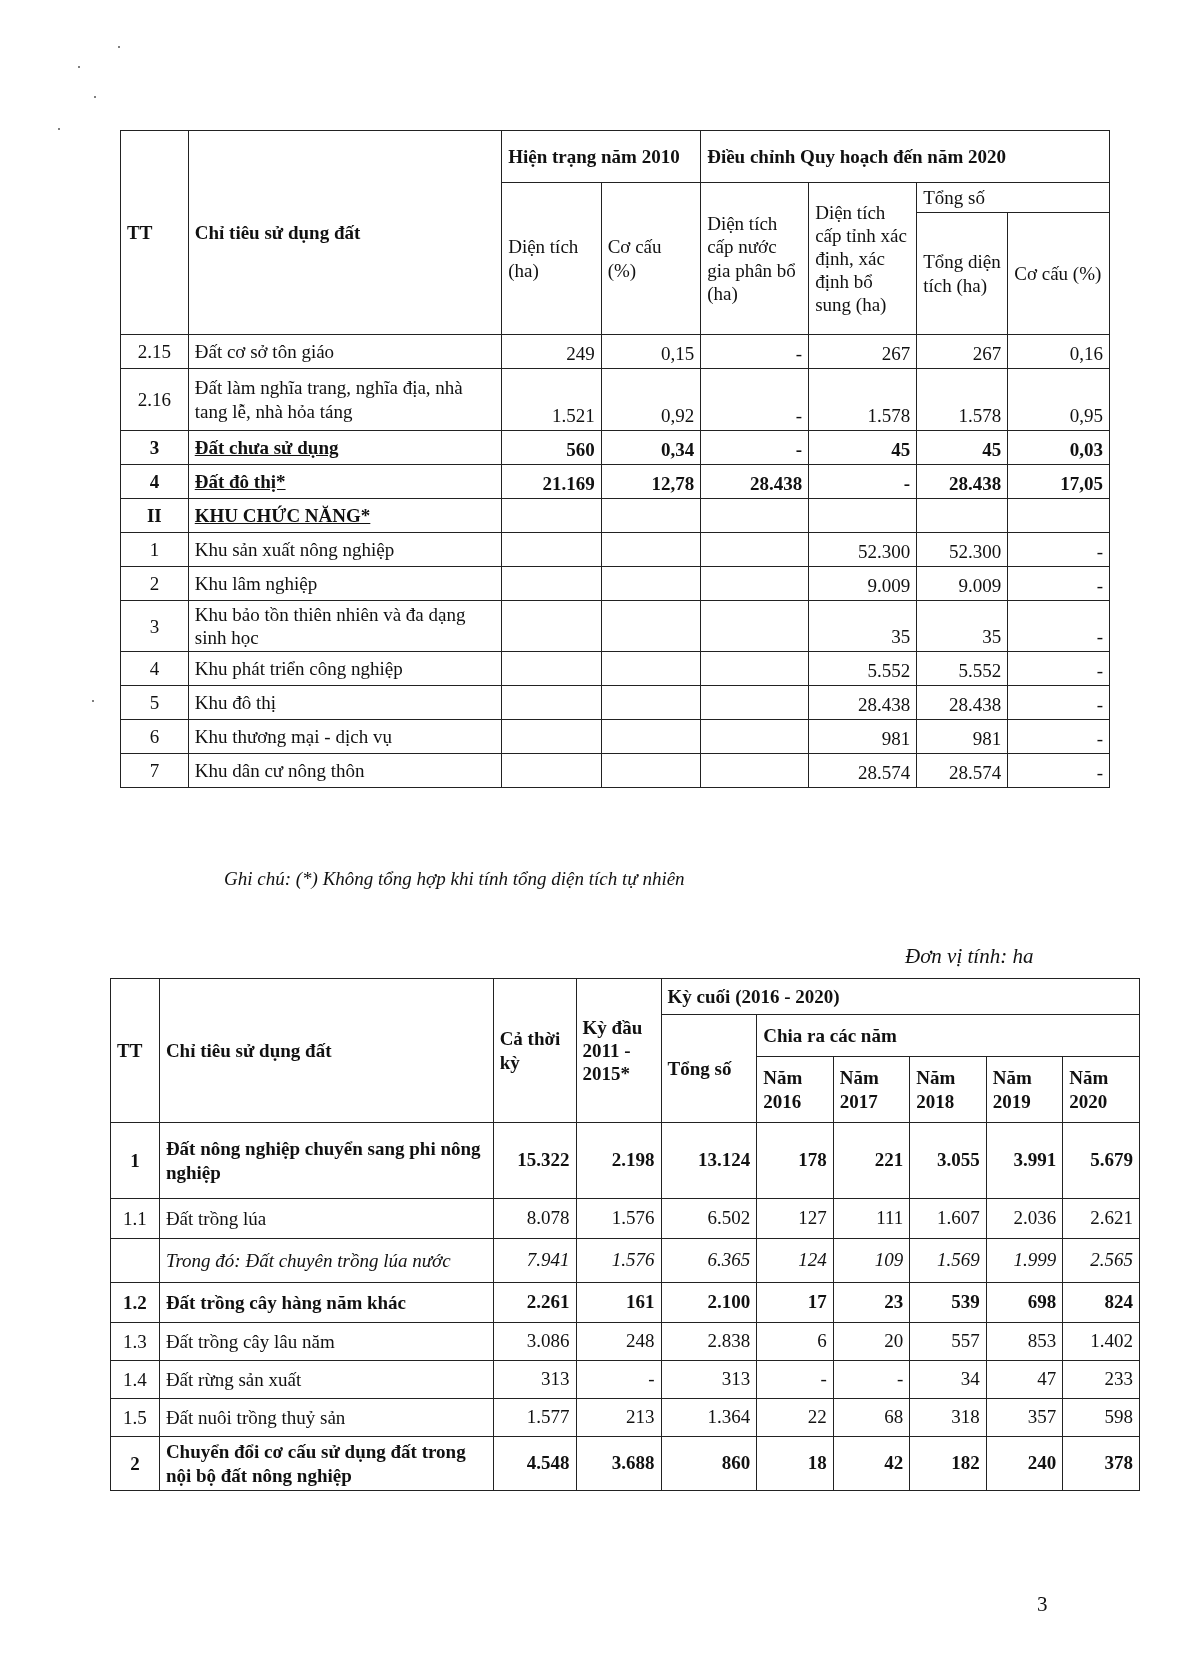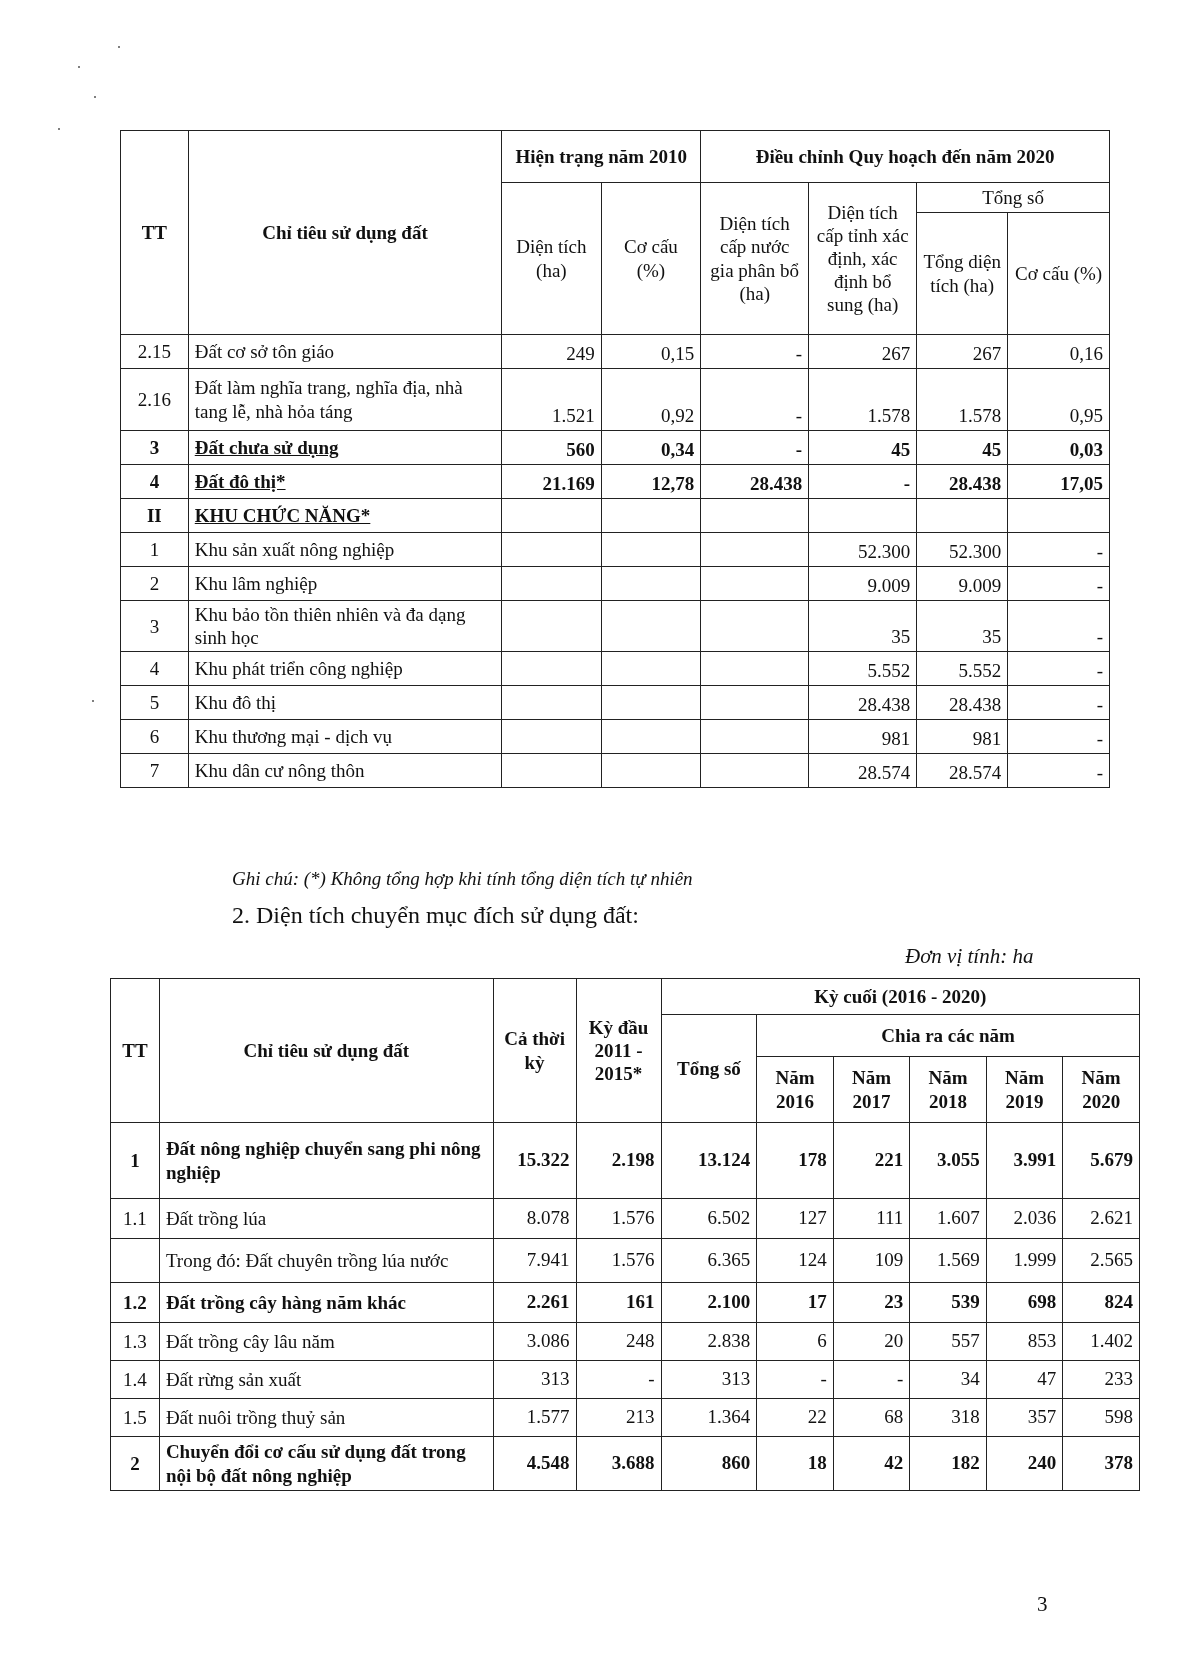--- a/index.html
+++ b/index.html
@@ -3,35 +3,35 @@
 <meta charset="utf-8">
 <style>
   html, body { margin: 0; padding: 0; background: #ffffff; }
   body {
     width: 1202px; height: 1676px; position: relative; overflow: hidden;
     font-family: "Liberation Serif", "DejaVu Serif", serif; color: #111;
   }
   .page { position: absolute; left: 0; top: 0; width: 1202px; height: 1676px; }
   table { border-collapse: collapse; table-layout: fixed; position: absolute; }
   td, th { border: 1.5px solid #222; padding: 2px 6px; font-size: 19px; line-height: 1.22; vertical-align: middle; }
-  th { font-weight: bold; text-align: center; }
+  th { font-weight: bold; text-align: left; }
   td.num { text-align: right; vertical-align: bottom; padding-bottom: 3px; }
   td.tt { text-align: center; }
   td.label { text-align: left; }
   tr.bold td { font-weight: bold; }
-  tr.italic td { }
+  tr.italic td { font-style: italic; }
   th.norm { font-weight: normal; }
   .u { text-decoration: underline; }
 
   #t1 { left: 120px; top: 130px; width: 990px; }
   #t2 { left: 110px; top: 978px; width: 1030px; }
   #t2 td { font-size: 19px; }
   #t2 td.num { vertical-align: middle; }
 
-  .note { position: absolute; left: 232px; top: 868px; font-size: 19px; font-style: italic; }
+  .note { position: absolute; left: 224px; top: 868px; font-size: 19px; font-style: italic; }
   .section { position: absolute; left: 232px; top: 902px; font-size: 24px; }
   .unit { position: absolute; left: 905px; top: 944px; font-size: 21px; font-style: italic; }
   .pagenum { position: absolute; left: 1037px; top: 1592px; font-size: 21px; }
   .speck { position: absolute; width: 2px; height: 2px; background: #555; border-radius: 1px; }
 </style>
 </head>
 <body>
 
 <div class="page">
 
@@ -183,21 +183,20 @@
           <td class="num"></td>
           <td class="num"></td>
           <td class="num">28.574</td>
           <td class="num">28.574</td>
           <td class="num">-</td>
         </tr>
       </tbody>
   </table>
 
   <div class="note">Ghi chú: (*) Không tổng hợp khi tính tổng diện tích tự nhiên</div>
-  <div class="section">2. Diện tích chuyển mục đích sử dụng đất:</div>
   <div class="unit">Đơn vị tính: ha</div>
 
   <table id="t2">
     <colgroup>
       <col style="width:46px">
         <col style="width:314px">
         <col style="width:78px">
         <col style="width:80px">
       <col style="width:90px">
         <col style="width:72px">

